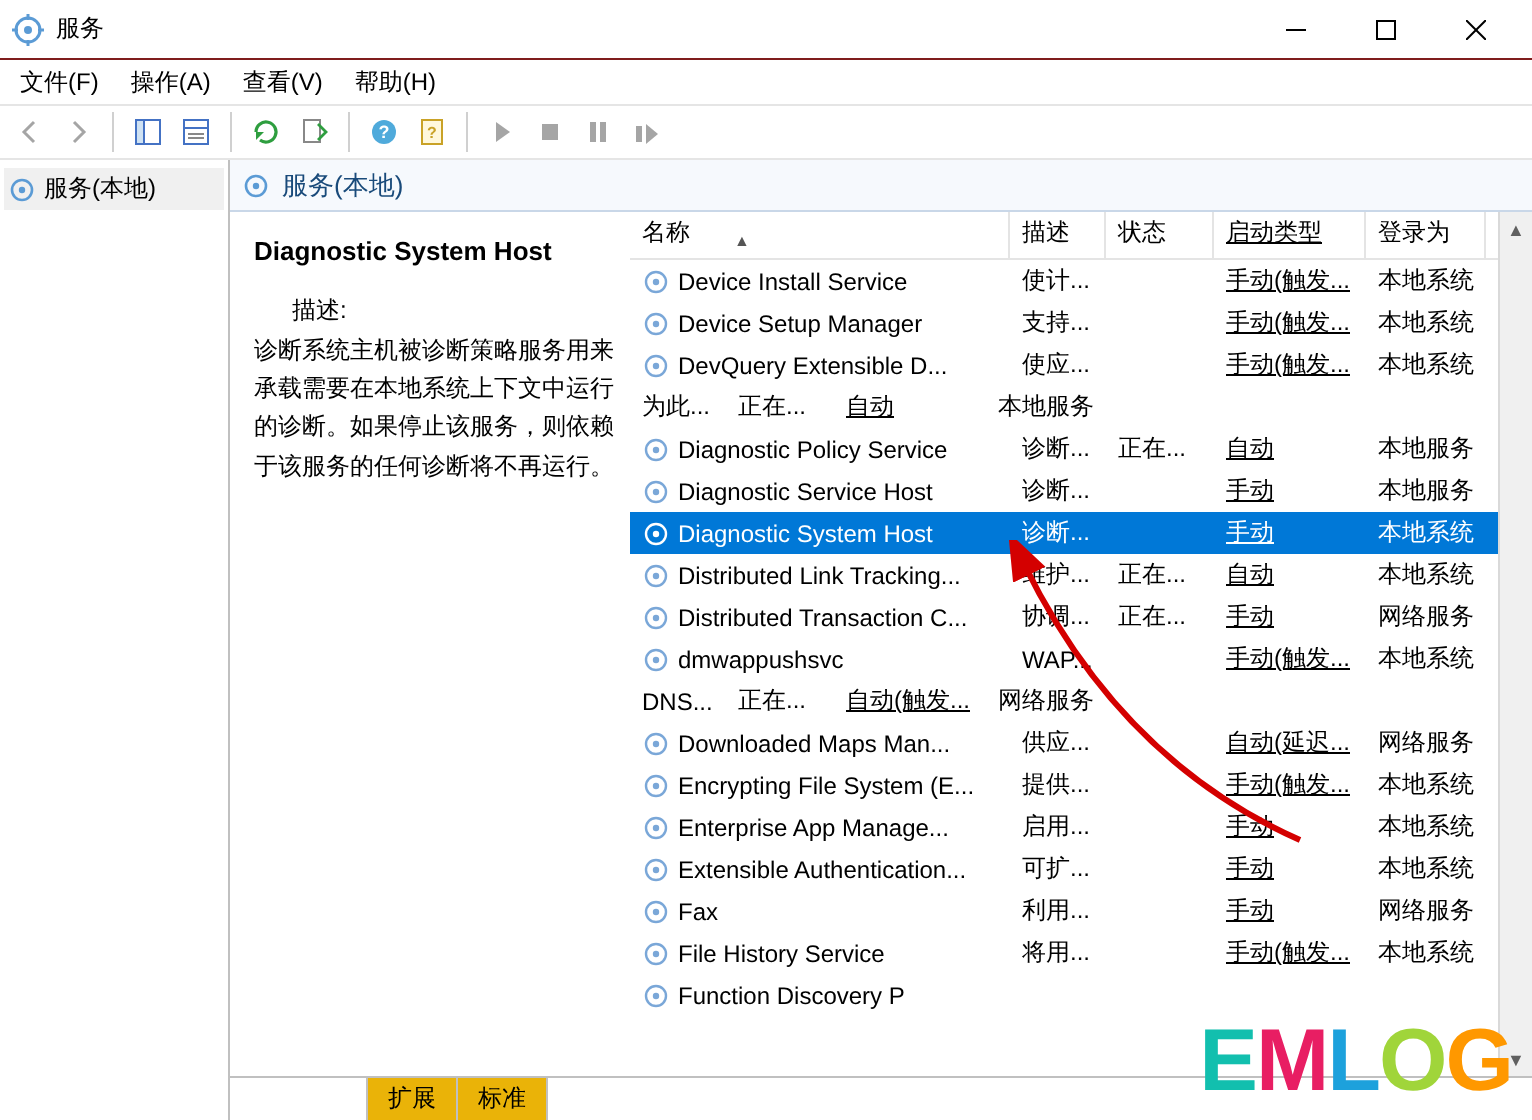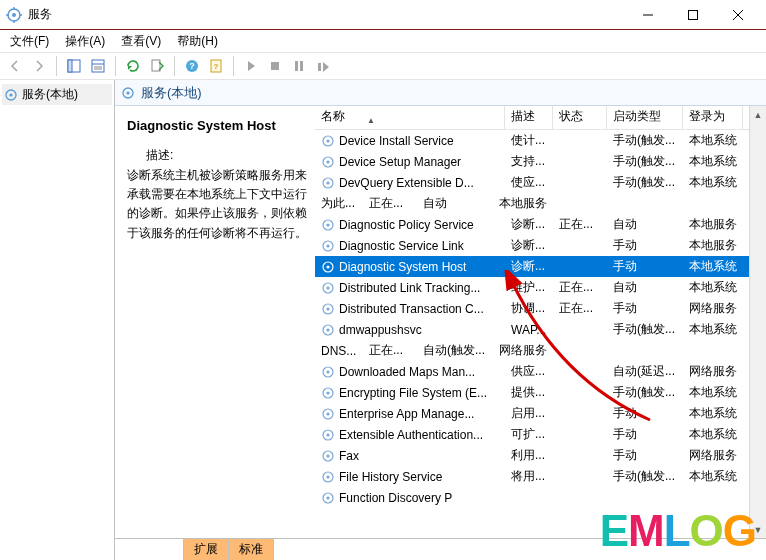--- a/index.html
+++ b/index.html
@@ -45,29 +45,29 @@
   .list-scroll .arr { height:17px; display:flex;align-items:center;justify-content:center; color:#606060; font-size:9px;}
   .listhead { display: flex; height: 24px; border-bottom: 1px solid #e4e4e4; font-size: 12px; align-items: stretch; padding-right:17px;}
   .listhead .col { padding: 4px 6px; border-right: 1px solid #e4e4e4; display:flex; align-items:flex-end; gap:4px; }
   .listbody { font-size: 12px; overflow: hidden; padding-right:17px;}
   .row { display: flex; height: 21px; align-items: center; }
   .row.selected { background: #0078d7; color: #fff; }
   .row .cell { padding: 0 6px; overflow: hidden; white-space: nowrap; text-overflow: ellipsis; display:flex; align-items:center; gap:4px;}
   .c-name { width: 190px; }
   .c-desc { width: 48px; }
   .c-stat { width: 54px; }
-  .c-start { width: 76px; }
+  .c-start { width: 76px; text-decoration: underline; }
   .c-logon { width: 60px; }
   .sort-arrow { font-size:8px; color:#555; margin-left:18px;}
   .gear { width: 14px; height: 14px; flex-shrink:0;}
   .gear.sel circle.inner { fill:#fff; }
 
   
   .bottomtabs { height:22px; border-top:1px solid #c0c0c0; display:flex; align-items:flex-end; font-size:12px; padding-left:68px; background:#fff;}
-  .bottomtabs .bt { padding:2px 10px; border:1px solid #c0c0c0; border-bottom:none; margin-right:-1px; background:#fdba74; position:relative; top:0px;}
+  .bottomtabs .bt { padding:2px 10px; border:1px solid #c0c0c0; border-bottom:none; margin-right:-1px; background:#eab308; position:relative; top:0px;}
   .bottomtabs .bt.active { border-top-color:#c0c0c0; }
 
   
   .redarrow { position:absolute; pointer-events:none; }
 
   
   .watermark { position:absolute; right:10px; bottom:4px; font-size:44px; font-weight:800; letter-spacing:-1px; display:flex;}
 </style>
 </head>
 <body>
@@ -291,21 +291,21 @@
               <div class="cell c-stat">正在...</div>
               <div class="cell c-start">自动</div>
               <div class="cell c-logon">本地服务</div>
             </div>
             <div class="row">
               <div class="cell c-name">
                 <svg class="gear " viewBox="0 0 14 14">
                   <circle cx="7" cy="7" r="5" fill="none" stroke="#7aa7d8" stroke-width="1.2"></circle>
                   <circle class="inner" cx="7" cy="7" r="1.6" fill="#7aa7d8"></circle>
                 </svg>
-                <span>Diagnostic Service Link</span>
+                <span>Diagnostic Service Host</span>
               </div>
               <div class="cell c-desc">诊断...</div>
               <div class="cell c-stat"></div>
               <div class="cell c-start">手动</div>
               <div class="cell c-logon">本地服务</div>
             </div>
             <div class="row selected">
               <div class="cell c-name">
                 <svg class="gear sel" viewBox="0 0 14 14">
                   <circle cx="7" cy="7" r="5" fill="none" stroke="#fff" stroke-width="1.2"></circle>

